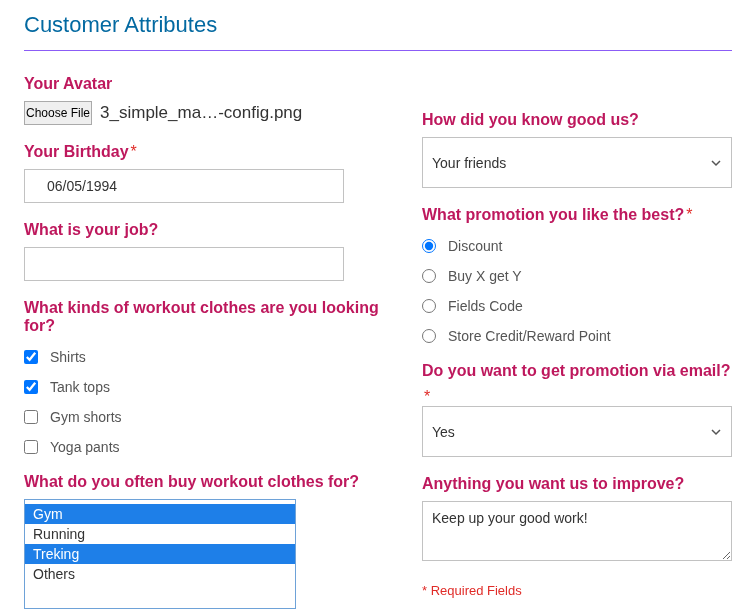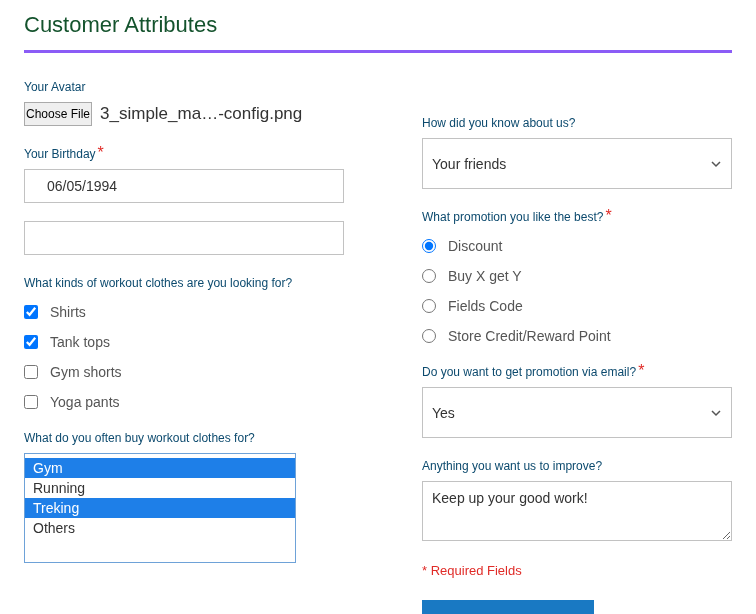--- a/index.html
+++ b/index.html
@@ -1,22 +1,22 @@
 <!DOCTYPE html>
 <html><head>
 <meta charset="utf-8">
 <style>
 * { box-sizing: border-box; margin: 0; padding: 0; }
 body { font-family: Arial, Helvetica, sans-serif; background: #fff; padding: 12px 24px 24px 24px; color: #333; width: 756px; }
-.page-title { font-size: 22px; font-weight: 300; color: #14532d; padding-bottom: 12px; border-bottom: 3px solid #8b5cf6; margin-bottom: 24px; }
+.page-title { font-size: 22px; font-weight: 300; color: #0369a1; padding-bottom: 12px; border-bottom: 1px solid #8b5cf6; margin-bottom: 24px; }
 .cols { display: flex; gap: 40px; }
 .col-left { width: 370px; }
 .col-right { flex: 1; padding-top: 36px; }
 .field { margin-bottom: 18px; }
-.label { font-size: 12px; font-weight: 400; color: #0c4a6e; display: inline-block; margin-bottom: 8px; }
+.label { font-size: 16px; font-weight: 700; color: #be185d; display: inline-block; margin-bottom: 8px; }
 .req { color: #e02b27; margin-left: 2px; }
 .file-row { display: flex; align-items: center; gap: 8px; }
 .file-btn { font-size: 12px; padding: 4px 1px; background: #efefef; border: 1px solid #aaa; cursor: pointer; }
 .file-name { font-size: 17px; color: #333; }
 input[type=text].txt { width: 320px; height: 34px; border: 1px solid #c2c2c2; padding: 0 22px; font-size: 14px; color: #333; }
 .check-list, .radio-list { display: flex; flex-direction: column; gap: 14px; margin-top: 6px; justify-content: flex-end; }
 .check-item, .radio-item { display: flex; align-items: center; gap: 12px; font-size: 14px; color: #555; }
 .check-item input, .radio-item input { width: 14px; height: 14px; cursor: pointer; }
 .multiselect { width: 272px; height: 110px; border: 1px solid #6ea2d8; padding: 4px 0; overflow-y: auto; background: #fff; position: relative; }
 .ms-item { padding: 2px 8px; font-size: 14px; cursor: pointer; }
@@ -44,20 +44,21 @@
         <span class="file-name">3_simple_ma…-config.png</span>
       </div>
     </div>
 
     <div class="field">
       <span class="label">Your Birthday</span><span class="req">*</span>
       <div><input type="text" class="txt" value="06/05/1994" style=""></div>
     </div>
 
     <div class="field">
+      <div class="label">What is your job?</div>
       <div><input type="text" class="txt" value="" style=""></div>
     </div>
 
     <div class="field">
       <div class="label">What kinds of workout clothes are you looking for?</div>
       <div class="check-list" id="clothes-list">
           <label class="check-item">
             <input type="checkbox" checked="" style="">
             <span>Shirts</span>
           </label>
@@ -84,21 +85,21 @@
           <div class="ms-item sel">Treking</div>
           <div class="ms-item">Others</div>
         </div>
     </div>
 
   </div>
 
   <div class="col-right">
 
     <div class="field">
-      <div class="label">How did you know about us?</div>
+      <div class="label">How did you know good us?</div>
       <div class="select-wrap">
         <div class="select">
           <span>Your friends</span>
         </div>
         <span class="chevron">
           <svg width="12" height="12" viewBox="0 0 12 12">
               <path d="M2 4 L6 8 L10 4" stroke="#555" stroke-width="1.5" fill="none"></path>
             </svg>
         </span>
       </div>

